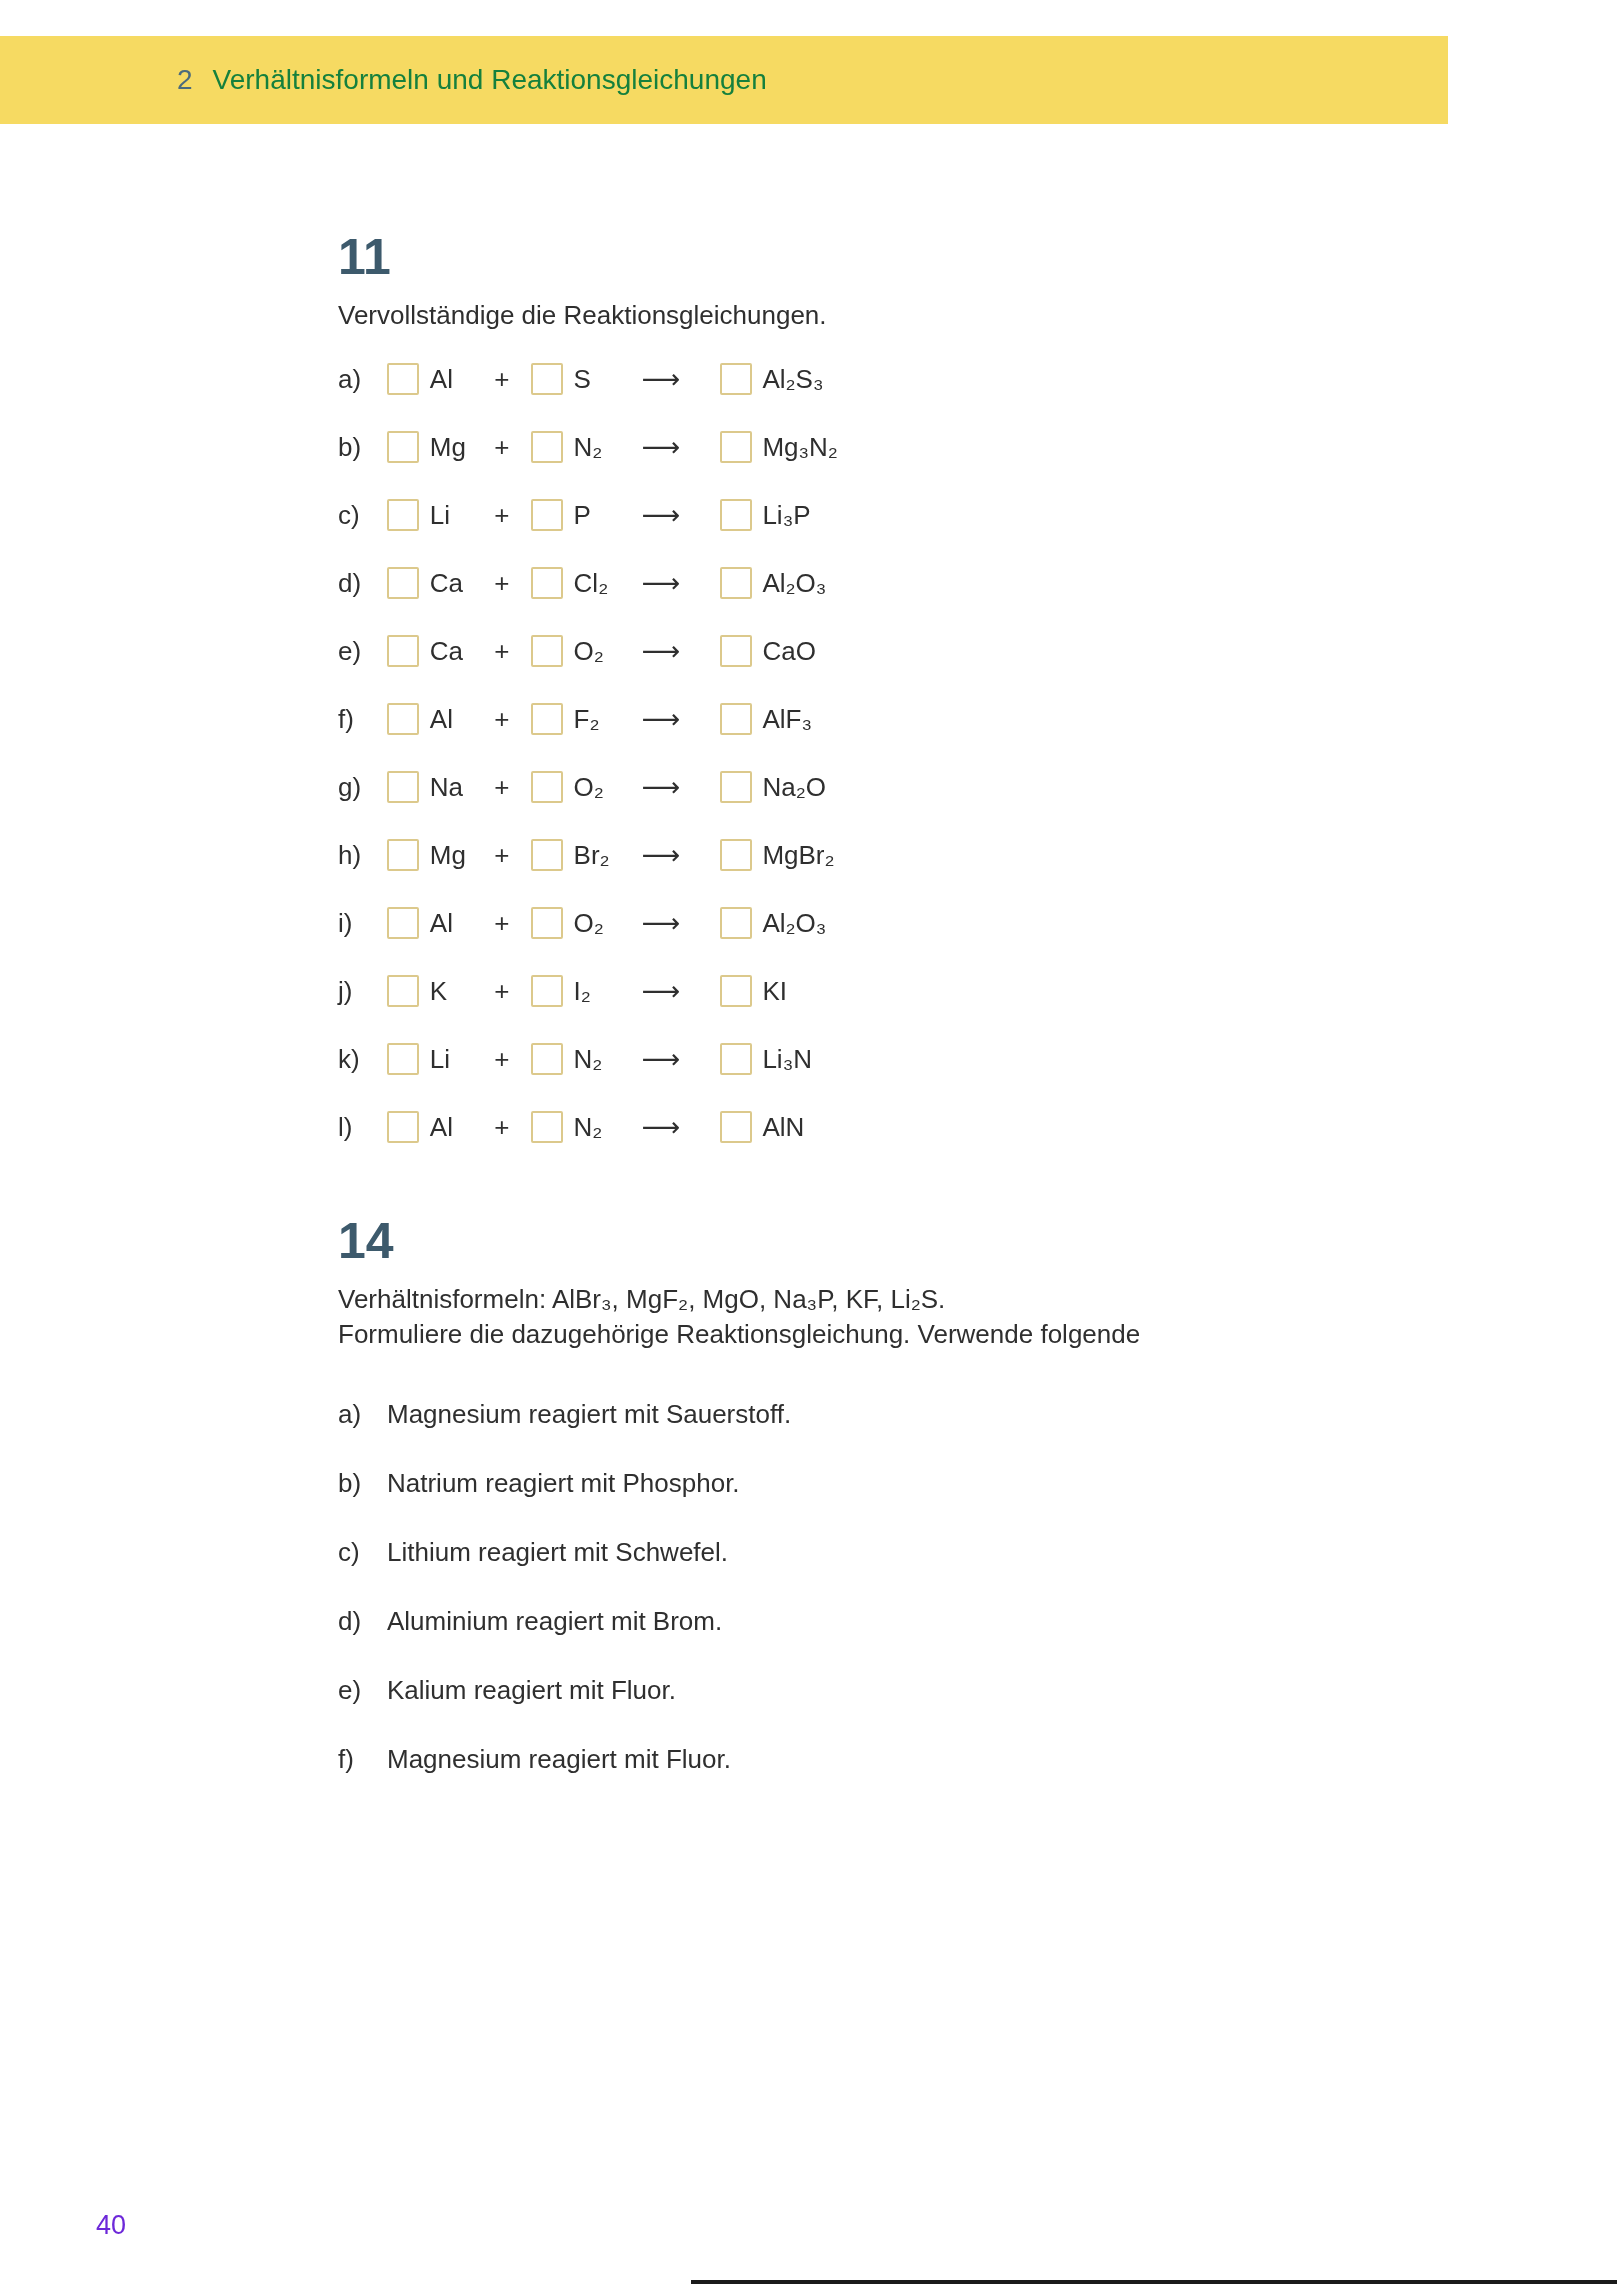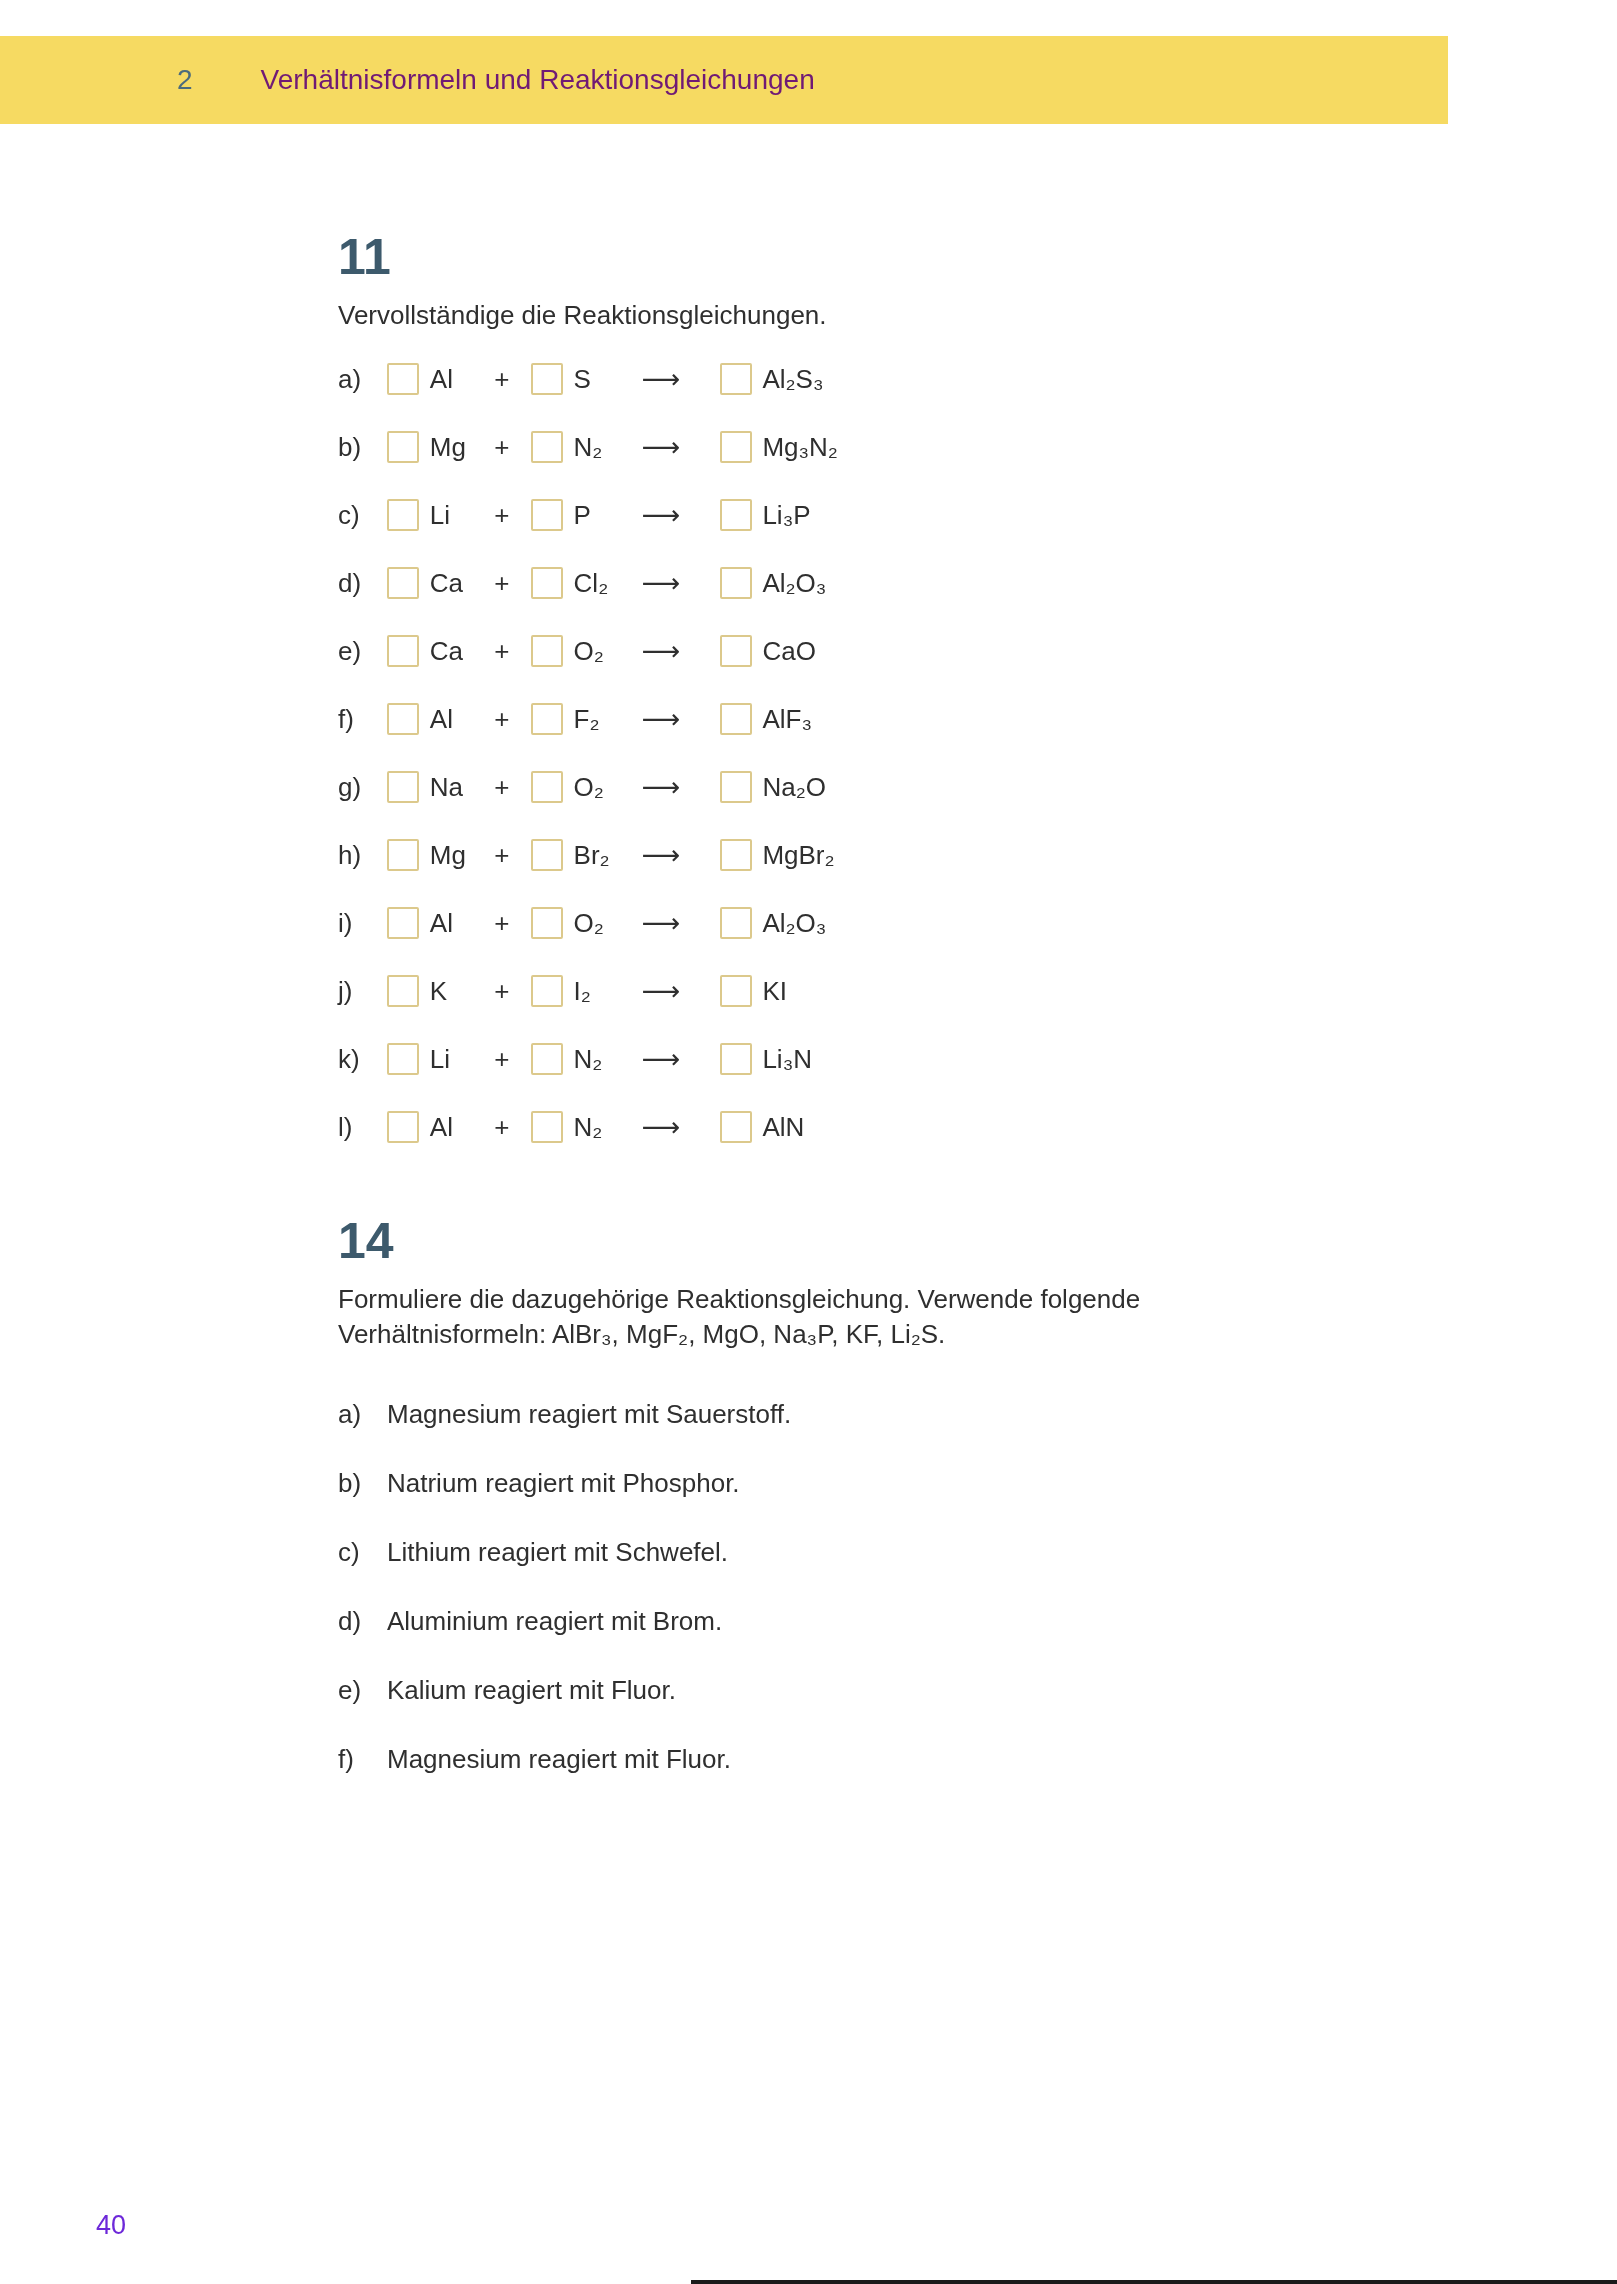--- a/index.html
+++ b/index.html
@@ -12,21 +12,21 @@
 
   
   .band {
     position:absolute; left:0; top:36px; width:1448px; height:88px;
     background:#F6DA62; display:flex; align-items:center;
   }
   .band .chapter-number {
     margin-left:177px; margin-right:20px;
     font-size:28px; color:#4C6B7C;
   }
-  .band .chapter-title { font-size:28px; color:#701a75;margin-left:48px; }
+  .band .chapter-title { font-size:28px; color:#15803d; }
 
   
   .content { position:absolute; left:338px; top:232px; width:1133px; }
 
   .ex-number {
     font-size:50px; font-weight:700; color:#3D5A6C;
     line-height:1; margin-bottom:16px;
   }
   .instruction { font-size:26px; line-height:1.35; margin-bottom:12px; color:#2f2f2f; }
   .instruction .iline { display:block; }
@@ -217,22 +217,22 @@
         <span class="box b3"></span>
         <span class="fp">AlN</span>
       </div>
 
     </div>
   </div>
 
   <div class="ex12">
     <div class="ex-number">14</div>
     <div class="instruction">
+      <span class="iline">Verhältnisformeln:  AlBr₃, MgF₂, MgO, Na₃P, KF, Li₂S.</span>
       <span class="iline">Formuliere die dazugehörige Reaktionsgleichung. Verwende folgende</span>
-      <span class="iline">Verhältnisformeln:  AlBr₃, MgF₂, MgO, Na₃P, KF, Li₂S.</span>
     </div>
 
     <div class="item-list">
       <div class="item-row">
         <span class="lbl">a)</span>
         <span class="item-text">Magnesium reagiert mit Sauerstoff.</span>
       </div>
       <div class="item-row">
         <span class="lbl">b)</span>
         <span class="item-text">Natrium reagiert mit Phosphor.</span>

